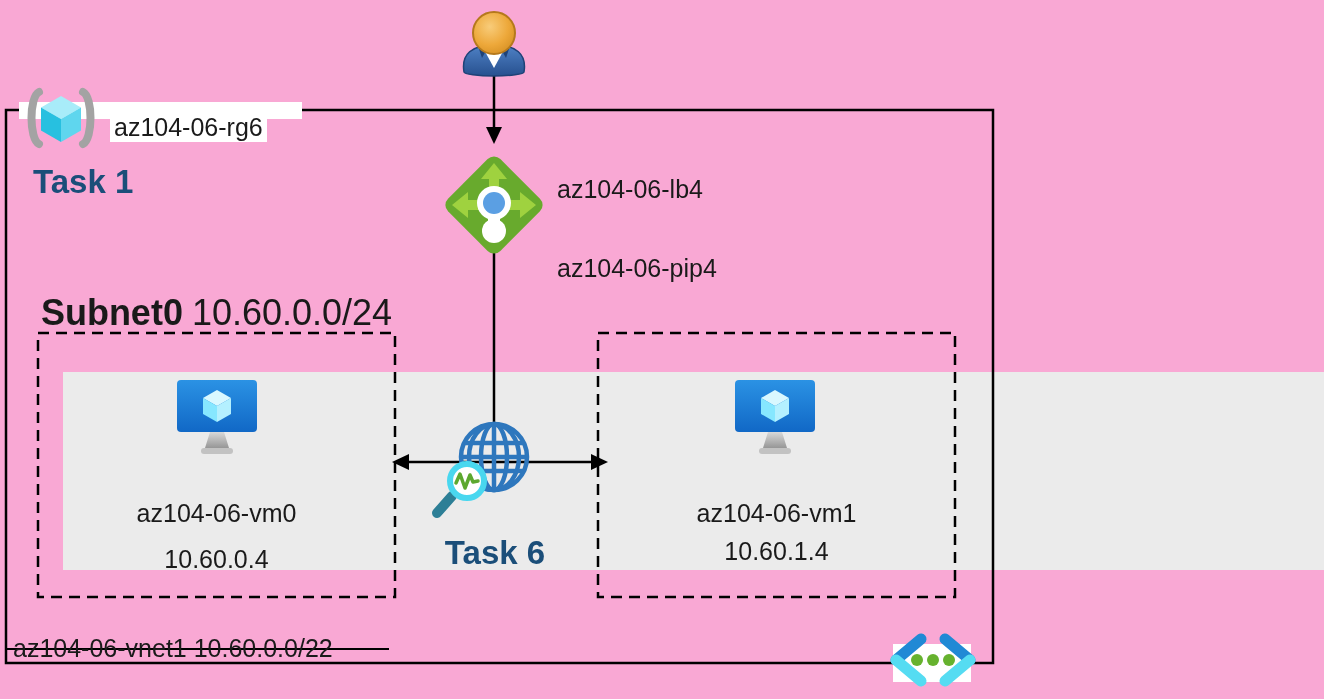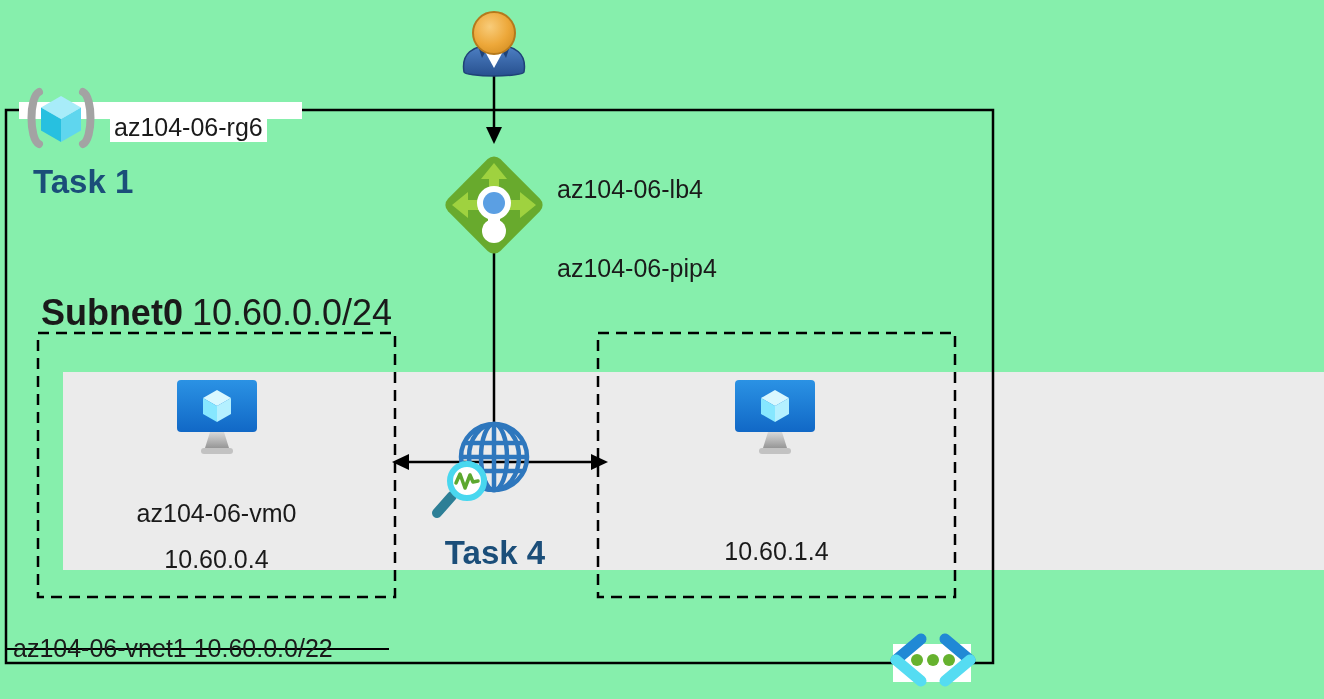--- a/index.html
+++ b/index.html
@@ -1,16 +1,16 @@
 <!DOCTYPE html>
 <html><head>
 <meta charset="utf-8">
 <style>
   html,body{margin:0;padding:0;background:#fff;}
-  .stage{position:relative;width:1324px;height:699px;background:#86efac;overflow:hidden;
+  .stage{position:relative;width:1324px;height:699px;background:#f9a8d4;overflow:hidden;
          font-family:"Liberation Sans",sans-serif;}
   .stage svg.layer{position:absolute;left:0;top:0;}
   .t{position:absolute;color:#1a1a1a;white-space:nowrap;font-size:25px;line-height:1.2;}
   .ctr{text-align:center;}
   .task{font-weight:bold;font-size:33px;color:#1b4e79;}
   .subnet-lbl{font-size:36px;}
   .subnet-lbl .nm{font-weight:bold;}
   .subnet-lbl .cidr{margin-left:9px;}
   .backend{font-size:38px;color:#1d1d1d;}
   .rg-lbl{background:#fff;padding:0 4px;}
@@ -136,19 +136,20 @@
 
   <div class="t" style="left:557px;top:174px;">az104-06-lb4</div>
   <div class="t" style="left:557px;top:214px;margin-top:39px;">az104-06-pip4</div>
 
   <div class="t ctr subnet-lbl" style="left:38px;top:291px;width:357px;">
     <span class="nm">Subnet0</span><span class="cidr">10.60.0.0/24</span>
   </div>
 
   <div class="t ctr" style="left:38px;top:498px;width:357px;">az104-06-vm0</div>
   <div class="t ctr" style="left:38px;top:544px;width:357px;">10.60.0.4</div>
+  <div class="t ctr" style="left:598px;top:498px;width:357px;">az104-06-vm1</div>
   <div class="t ctr" style="left:598px;top:536px;width:357px;">10.60.1.4</div>
 
-  <div class="t ctr task" style="left:404px;top:533px;width:182px;">Task 4</div>
+  <div class="t ctr task" style="left:404px;top:533px;width:182px;">Task 6</div>
 
 
   <div class="t" style="left:13px;top:633px;">az104-06-vnet1 10.60.0.0/22</div>
 </div>
 
 </body></html>

